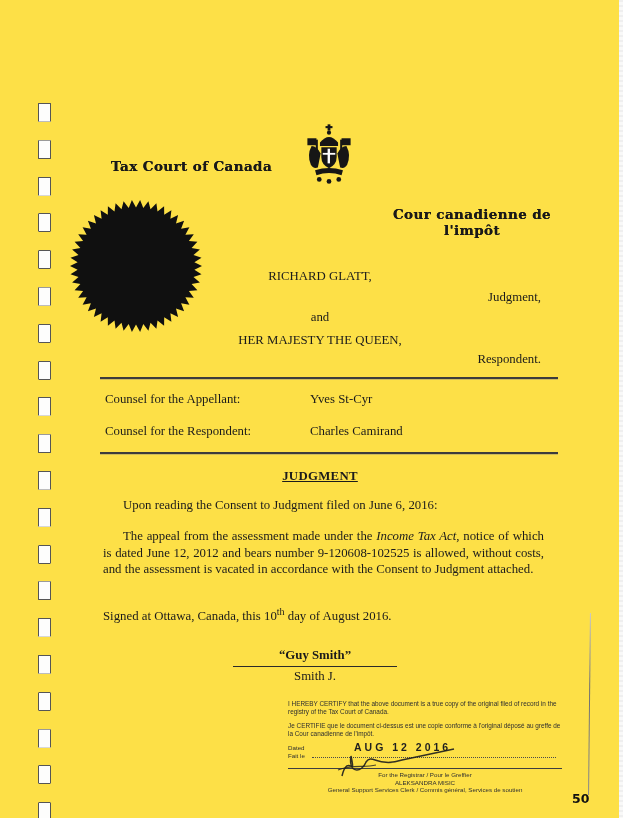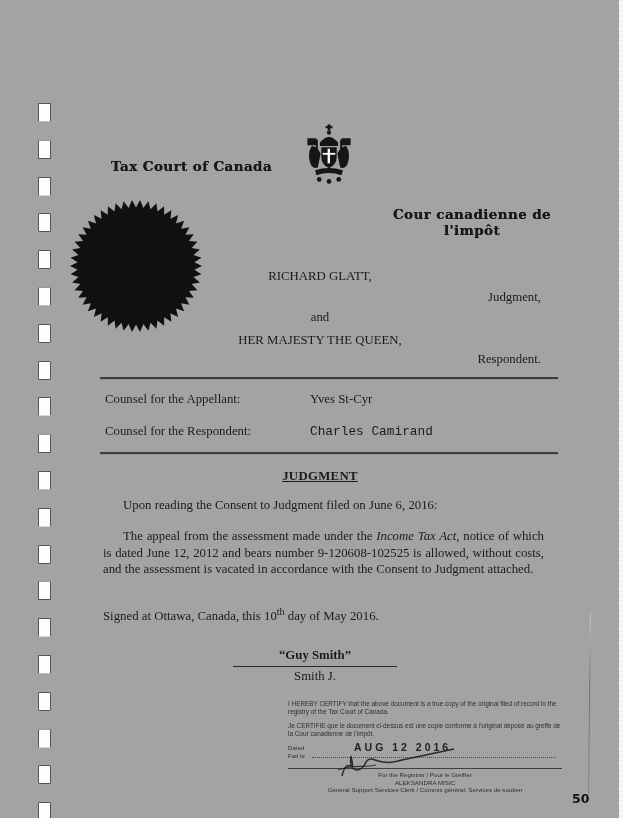--- a/index.html
+++ b/index.html
@@ -1,18 +1,18 @@
 <!DOCTYPE html>
 <html><head>
 <meta charset="utf-8">
 <style>
   html,body{margin:0;padding:0;background:#e9e9e9;}
   .page{
     position:relative;width:623px;height:818px;overflow:hidden;
-    background:#a3a3a3;color:#1c1c1c;
+    background:#fde047;color:#1c1c1c;
     font-family:"Liberation Serif", serif;
   }
   .page::after{content:'';position:absolute;right:0;top:0;width:4px;height:100%;
     background:repeating-linear-gradient(180deg,#efefef 0 2px,#f9f9f8 2px 5px);}
   .abs{position:absolute;}
   
   .hole{position:absolute;left:38px;width:11px;height:17px;background:#fdfdfc;
     border:1.4px solid #555;border-radius:1px;}
   .hole:nth-child(3n){border-bottom-color:#d8d8d8;}
   .hole:nth-child(4n+2){border-top-color:#9a9a9a;}
@@ -119,31 +119,31 @@
   <div class="abs doc right-col" style="top:290px;">Judgment,</div>
   <div class="abs doc center-col" style="top:310px;">and</div>
   <div class="abs doc center-col" style="top:333px;">HER MAJESTY THE QUEEN,</div>
   <div class="abs doc right-col" style="top:352px;">Respondent.</div>
 
   <div class="abs rule" style="top:377px;"></div>
 
   <div class="abs doc counsel-label" style="top:392px;">Counsel for the Appellant:</div>
   <div class="abs doc counsel-value" style="top:392px;">Yves St-Cyr</div>
   <div class="abs doc counsel-label" style="top:424px;">Counsel for the Respondent:</div>
-  <div class="abs doc counsel-value" style="top:424px;font-family:Liberation Mono, monospace;">Charles Camirand</div>
+  <div class="abs doc counsel-value" style="top:424px;">Charles Camirand</div>
 
   <div class="abs rule" style="top:452px;"></div>
 
   <div class="abs doc center-col heading" style="top:469px;">JUDGMENT</div>
 
   <p class="abs doc para indent" style="top:497px;">Upon reading the Consent to Judgment filed on June 6, 2016:</p>
 
   <p class="abs doc para indent" style="top:528px;"><span>The appeal from the assessment made under the </span><i>Income Tax Act</i><span>, notice of which is dated June 12, 2012 and bears number 9-120608-102525 is allowed, without costs, and the assessment is vacated in accordance with the Consent to Judgment attached.</span></p>
 
-  <p class="abs doc para" style="top:604px;"><span>Signed at Ottawa, Canada, this 10</span><sup>th</sup><span> day of May 2016.</span></p>
+  <p class="abs doc para" style="top:604px;"><span>Signed at Ottawa, Canada, this 10</span><sup>th</sup><span> day of August 2016.</span></p>
 
   <div class="abs doc" style="left:233px;top:648px;width:164px;text-align:center;font-weight:bold;">“Guy Smith”</div>
   <div class="abs sigline" style="top:666px;"></div>
   <div class="abs doc" style="left:233px;top:669px;width:164px;text-align:center;">Smith J.</div>
 
   <div class="abs stamp">
     <p>I HEREBY CERTIFY that the above document is a true copy of the original filed of record in the registry of the Tax Court of Canada.</p>
     <p>Je CERTIFIE que le document ci-dessus est une copie conforme à l'original déposé au greffe de la Cour canadienne de l'impôt.</p>
     <div class="datedrow">
       <div class="datedlbl">

